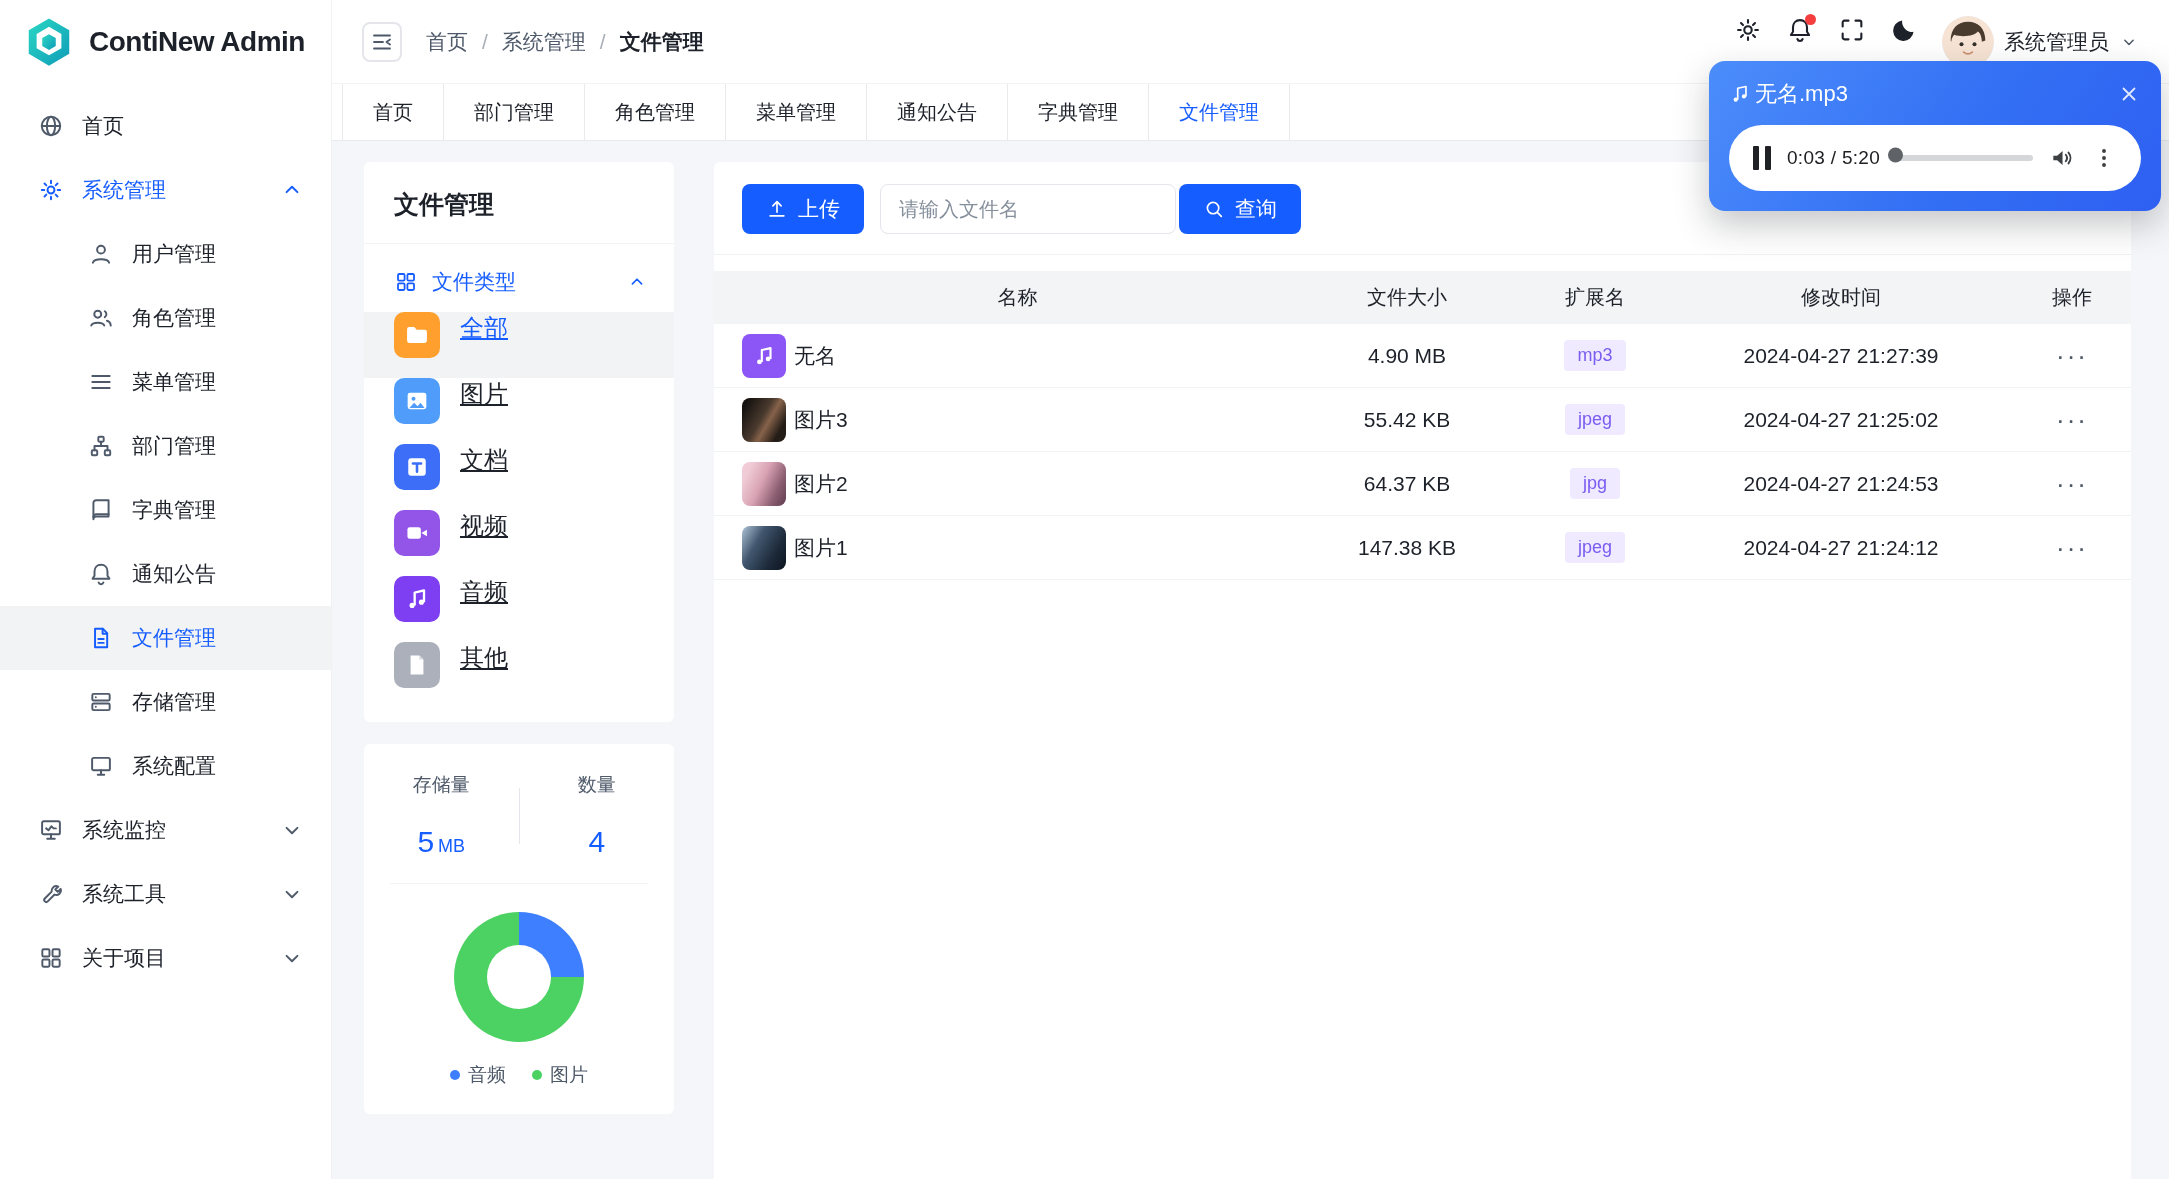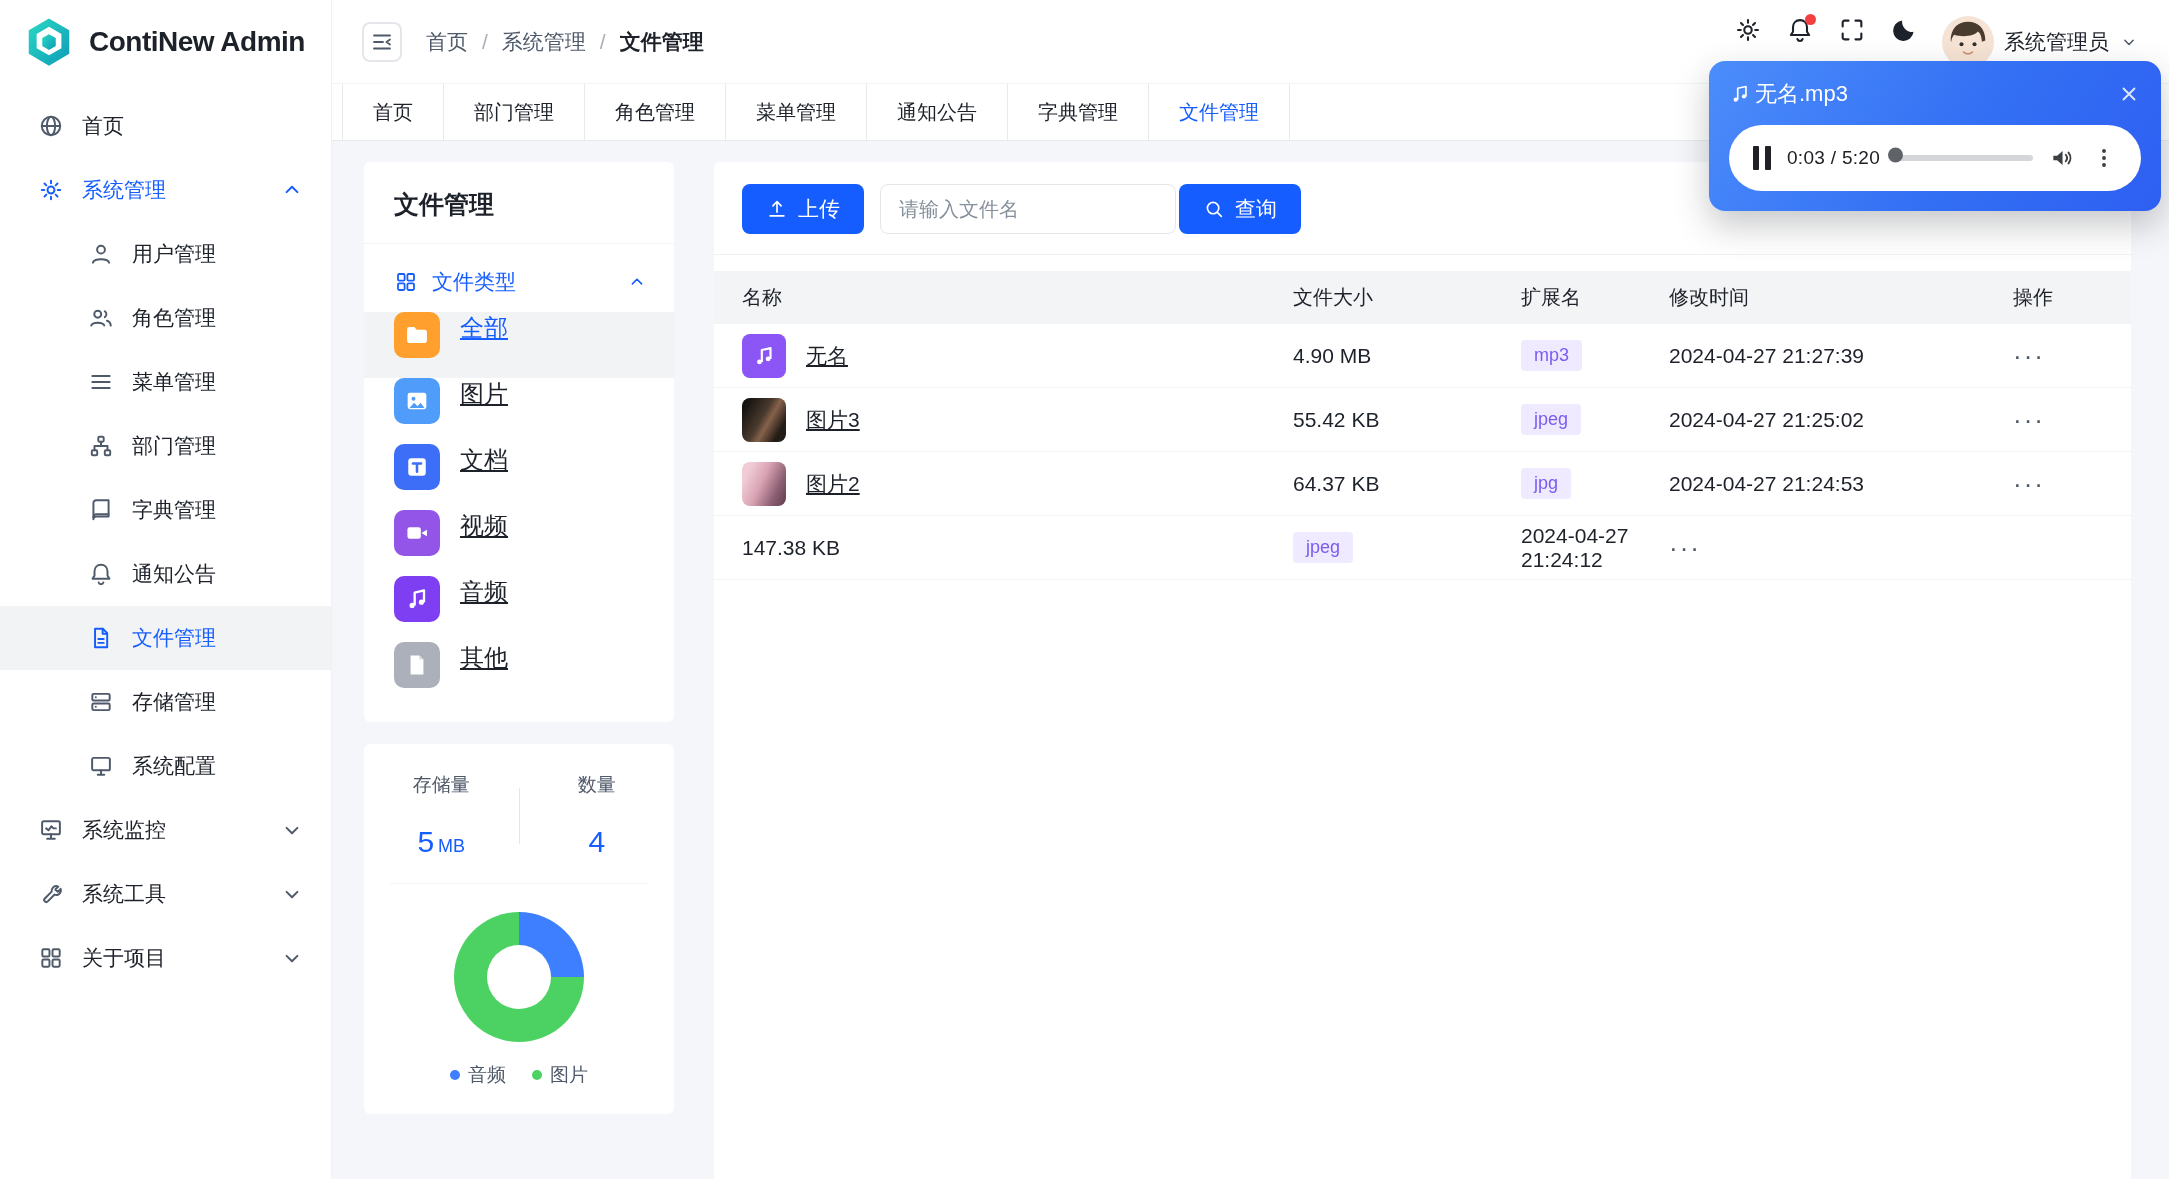--- a/index.html
+++ b/index.html
@@ -88,24 +88,24 @@
   
   .right-card { flex:1; min-width:0; border-radius:6px 6px 0 0; padding-top:22px; display:flex; flex-direction:column; }
   .toolbar { display:flex; align-items:center; padding:0 28px 20px; }
   .btn { height:50px; border:none; border-radius:8px; background:#165dff; color:#fff; font-size:21px; display:inline-flex; align-items:center; gap:10px; padding:0 24px; cursor:pointer; font-family:inherit; }
   .btn .ic { width:22px; height:22px; color:#fff; }
   .search-group { display:flex; gap:3px; margin-left:16px; }
   .search-input { height:50px; width:296px; border:1px solid #e5e6eb; border-radius:8px; padding:0 18px; font-size:20px; color:#1d2129; background:#fff; outline:none; font-family:inherit; }
   .search-input::placeholder { color:#86909c; }
   .toolbar-hr { border:none; border-top:1px solid #f0f1f3; margin:0 0 16px; }
 
-  .thead, .trow { display:grid; grid-template-columns:551px 228px 148px 344px 1fr; align-items:center; padding-left:28px; }
+  .thead, .trow { display:grid; grid-template-columns:551px 228px 148px 344px 1fr; align-items:center; padding-left:28px;text-align:center; }
   .thead { height:53px; background:#f3f4f6; font-size:20px; color:#1d2129; font-weight:500; }
   .trow { height:64px; border-bottom:1px solid #f2f3f5; font-size:21px; }
-  .name-cell { display:flex; align-items:center; gap:20px; min-width:0;text-decoration:underline; }
+  .name-cell { display:flex; align-items:center; gap:8px; min-width:0; }
   .thumb { width:44px; height:44px; border-radius:8px; flex:none; display:grid; place-items:center; overflow:hidden; }
   .th-audio { background:#8c55f6; }
   .th-audio svg { width:26px; height:26px; }
   .th-p3 { background:linear-gradient(120deg,#151210 10%,#4a3a2e 45%,#86624a 58%,#241c16 82%); }
   .th-p2 { background:linear-gradient(115deg,#f0cdd6 15%,#d9a3b4 45%,#8d5f72 75%,#5e3c4e 100%); }
   .th-p1 { background:linear-gradient(120deg,#9fb4c7 5%,#41566e 35%,#1d2a3a 70%,#0d1420 100%); }
   .badge { display:inline-block; background:#efeaff; color:#7b5cf0; border-radius:4px; padding:5px 13px; font-size:18px; }
   .dots-btn { color:#4e5969; font-size:26px; letter-spacing:2px; cursor:pointer; line-height:1; }
 
   
@@ -566,20 +566,24 @@
             <span class="thumb th-p2"></span>
             <span>图片2</span>
           </span>
           <span>64.37 KB</span>
           <span><span class="badge">jpg</span></span>
           <span>2024-04-27 21:24:53</span>
           <span class="dots-btn">···</span>
         </div>
 
         <div class="trow">
+          <span class="name-cell">
+            <span class="thumb th-p1"></span>
+            <span>图片1</span>
+          </span>
           <span>147.38 KB</span>
           <span><span class="badge">jpeg</span></span>
           <span>2024-04-27 21:24:12</span>
           <span class="dots-btn">···</span>
         </div>
       </div>
 
     </div>
   </div>
 </div>

